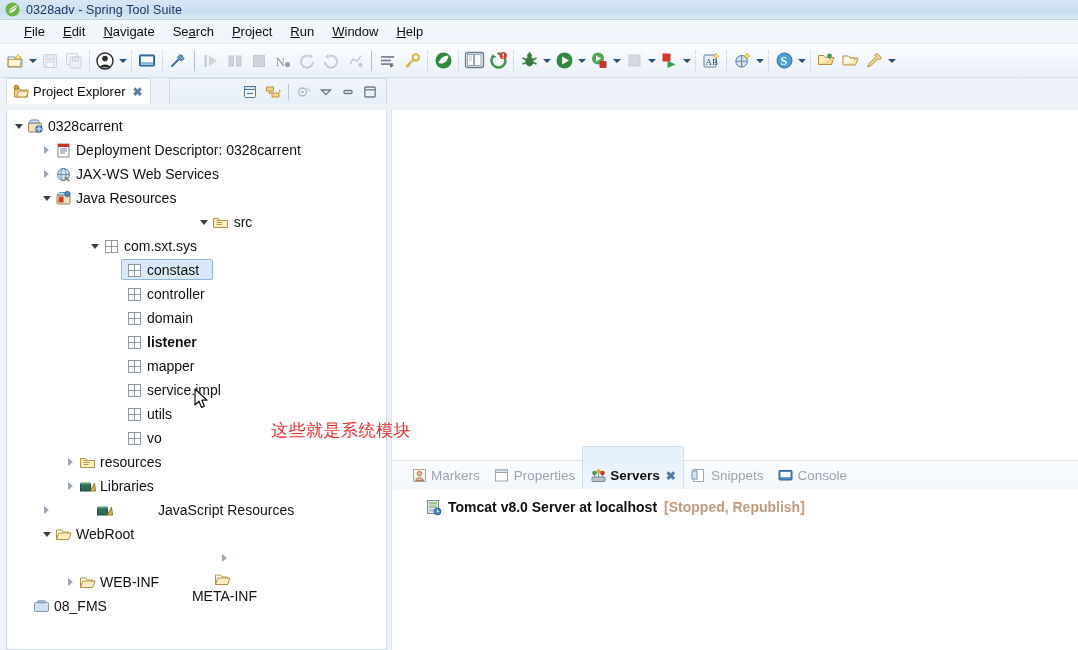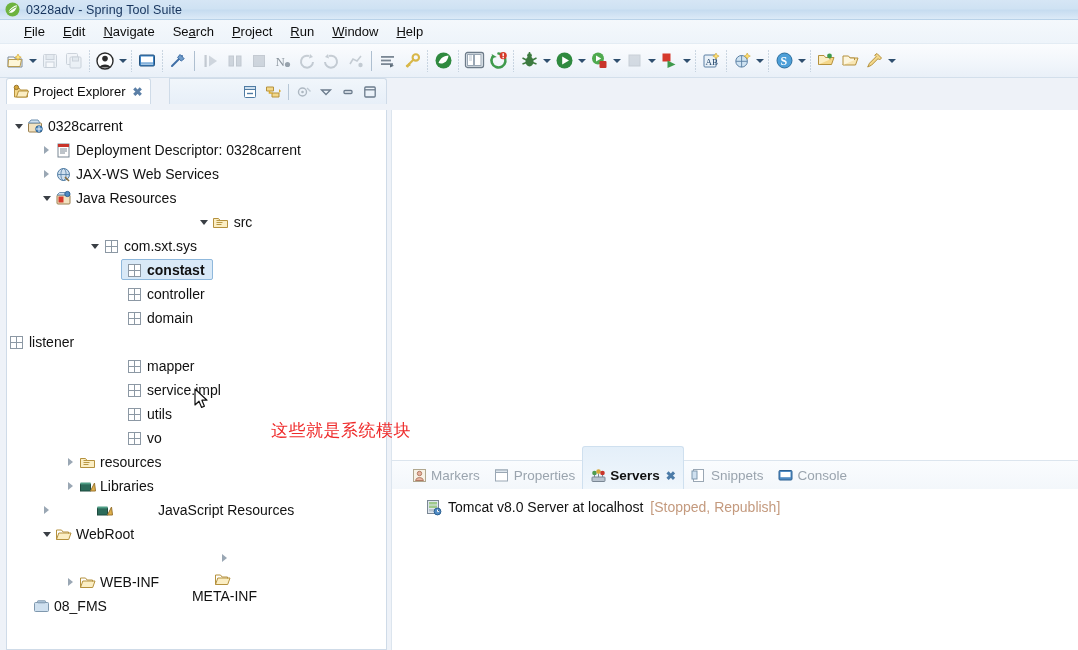--- a/index.html
+++ b/index.html
@@ -310,20 +310,21 @@
     padding-top: 7px;
     box-sizing: border-box;
   }
   .server-row {
     display: flex;
     align-items: center;
     padding-left: 32px;
     height: 22px;
     font-size: 14px;
     white-space: nowrap;
+    font-weight: bold;
   }
   .server-row .sicon { width: 18px; height: 18px; margin-right: 6px; display:flex; align-items:center; justify-content:center;}
   .server-name { color: #111111; }
   .server-state { color: #c49a7e; margin-left: 7px; }
 </style>
 </head>
 <body>
 
 <div id="app">
 
@@ -661,21 +662,21 @@
           <span class="twist open"></span>
           <span class="ticon">
             <svg width="17" height="17" viewBox="0 0 17 17">
               <rect x="2.5" y="2.5" width="12" height="12" fill="#ffffff" stroke="#8c98a4"></rect>
               <path d="M8.5 2.5 v12 M2.5 8.5 h12" stroke="#8c98a4"></path>
             </svg>
           </span>
           <span class="tlabel">com.sxt.sys</span>
         </div>
 
-        <div class="trow selected" style="padding-left:118px;font-weight:bold;">
+        <div class="trow selected" style="padding-left:118px;">
           <span class="selbox" style="left:114px; width:92px;"></span>
           <span class="ticon">
             <svg width="17" height="17" viewBox="0 0 17 17">
               <rect x="2.5" y="2.5" width="12" height="12" fill="#ffffff" stroke="#8c98a4"></rect>
               <path d="M8.5 2.5 v12 M2.5 8.5 h12" stroke="#8c98a4"></path>
             </svg>
           </span>
           <span class="tlabel">constast</span>
         </div>
 
@@ -692,21 +693,21 @@
         <div class="trow" style="padding-left:118px;">
           <span class="ticon">
             <svg width="17" height="17" viewBox="0 0 17 17">
               <rect x="2.5" y="2.5" width="12" height="12" fill="#ffffff" stroke="#8c98a4"></rect>
               <path d="M8.5 2.5 v12 M2.5 8.5 h12" stroke="#8c98a4"></path>
             </svg>
           </span>
           <span class="tlabel">domain</span>
         </div>
 
-        <div class="trow" style="">
+        <div class="trow" style="padding-left:118px;font-weight:bold;">
           <span class="ticon">
             <svg width="17" height="17" viewBox="0 0 17 17">
               <rect x="2.5" y="2.5" width="12" height="12" fill="#ffffff" stroke="#8c98a4"></rect>
               <path d="M8.5 2.5 v12 M2.5 8.5 h12" stroke="#8c98a4"></path>
             </svg>
           </span>
           <span class="tlabel">listener</span>
         </div>
 
         <div class="trow" style="padding-left:118px;">

